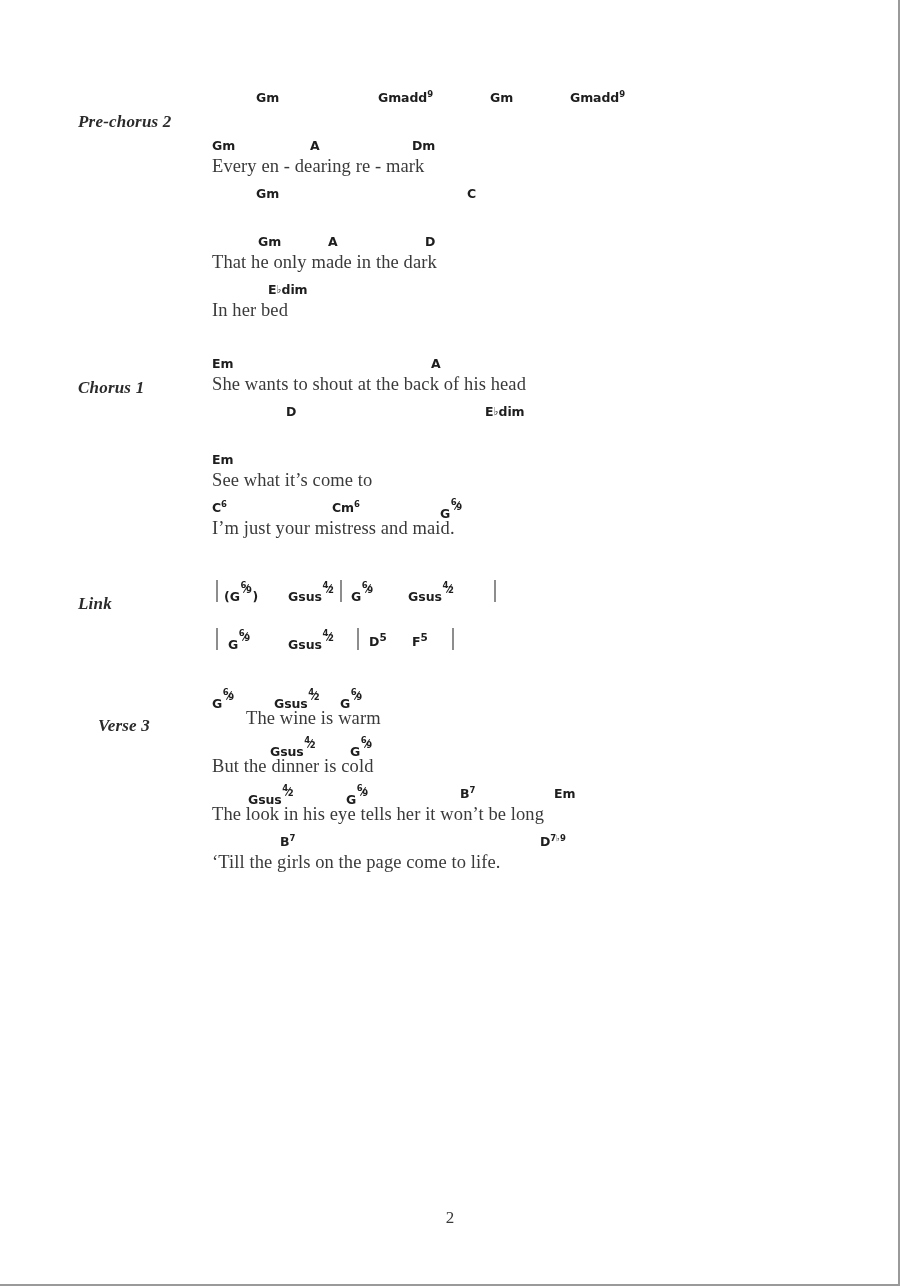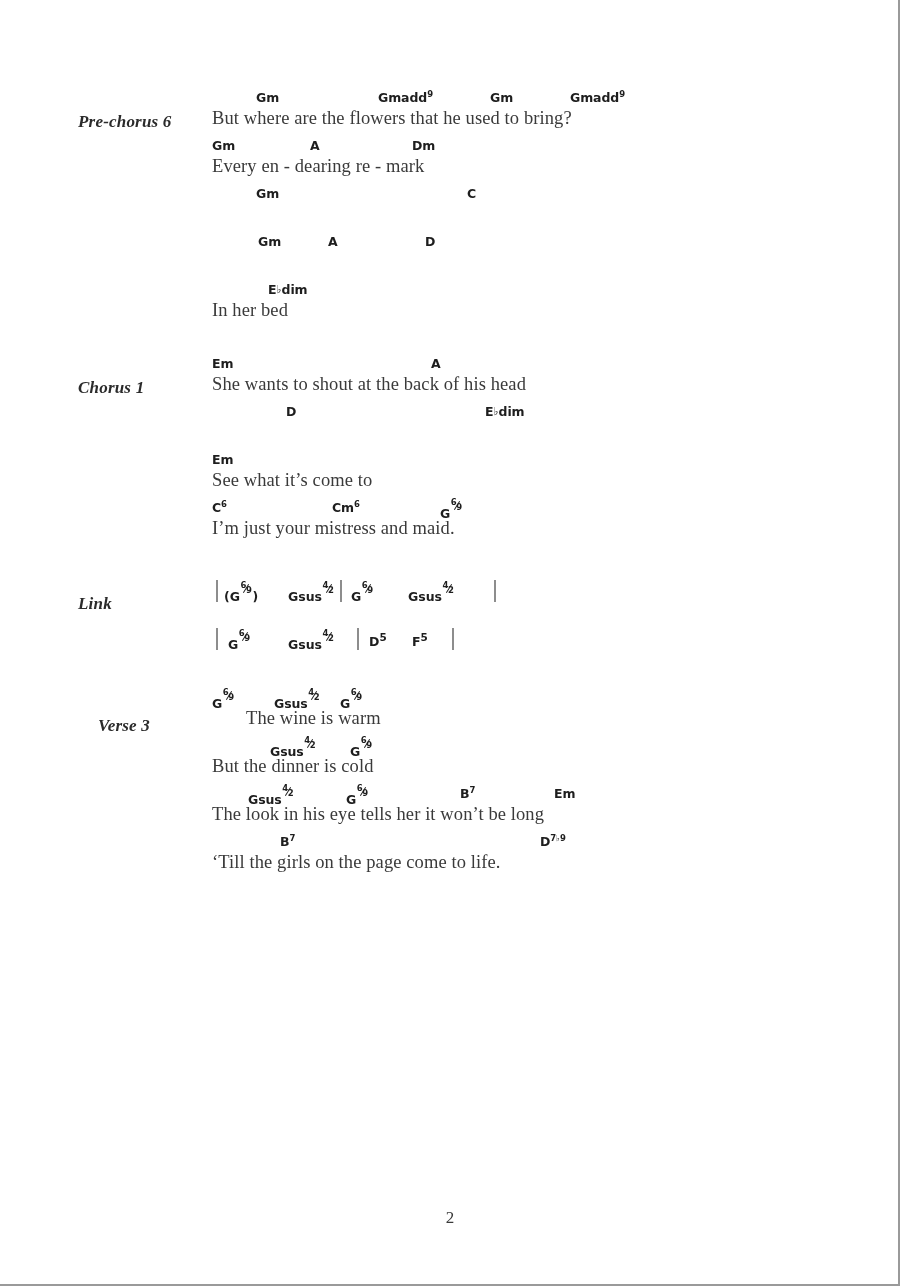--- a/index.html
+++ b/index.html
@@ -157,30 +157,29 @@
     font-size: 17px;
     color: #3a3a3a;
   }
 </style>
 </head>
 <body>
 
 <div id="page">
   <div id="sheet">
       <div class="section" style="top: 90px;">
-        <div class="section-label" style="top: 22px;">Pre-chorus 6</div>
+        <div class="section-label" style="top: 22px;">Pre-chorus 2</div>
         <div class="lines">
           <div class="couplet" style="top: 0px; position: absolute; left: 0px; width: 620px;">
             <div class="chordrow">
               <span class="chord" style="left: 44px;">Gm</span>
               <span class="chord" style="left: 166px;">Gmadd<sup>9</sup></span>
               <span class="chord" style="left: 278px;">Gm</span>
               <span class="chord" style="left: 358px;">Gmadd<sup>9</sup></span>
             </div>
-            <div class="lyric">But where are the flowers that he used to bring?</div>
           </div>
           <div class="couplet" style="top: 48px; position: absolute; left: 0px; width: 620px;">
             <div class="chordrow">
               <span class="chord" style="left: 0px;">Gm</span>
               <span class="chord" style="left: 98px;">A</span>
               <span class="chord" style="left: 200px;">Dm</span>
             </div>
             <div class="lyric">Every en - dearing re - mark</div>
           </div>
           <div class="couplet" style="top: 96px; position: absolute; left: 0px; width: 620px;">
@@ -188,20 +187,21 @@
               <span class="chord" style="left: 44px;">Gm</span>
               <span class="chord" style="left: 255px;">C</span>
             </div>
           </div>
           <div class="couplet" style="top: 144px; position: absolute; left: 0px; width: 620px;">
             <div class="chordrow">
               <span class="chord" style="left: 46px;">Gm</span>
               <span class="chord" style="left: 116px;">A</span>
               <span class="chord" style="left: 213px;">D</span>
             </div>
+            <div class="lyric">That he only made in the dark</div>
           </div>
           <div class="couplet" style="top: 192px; position: absolute; left: 0px; width: 620px;">
             <div class="chordrow">
               <span class="chord" style="left: 56px;">E<span class="flat">♭</span>dim</span>
             </div>
             <div class="lyric">In her bed</div>
           </div>
         </div>
       </div>
       <div class="section" style="top: 356px;">

